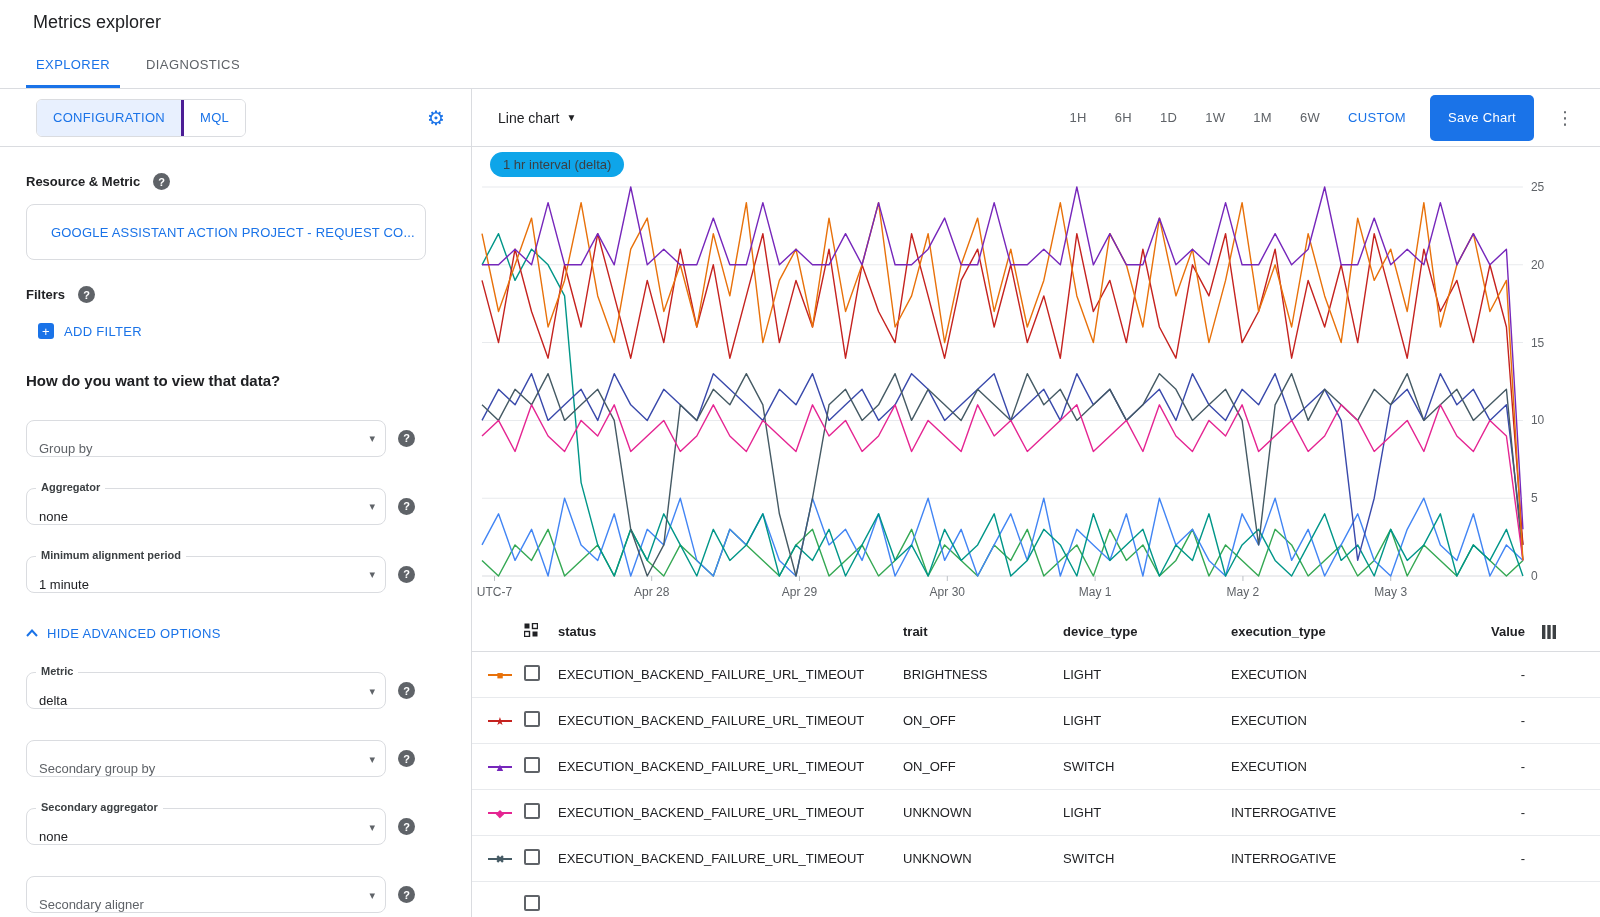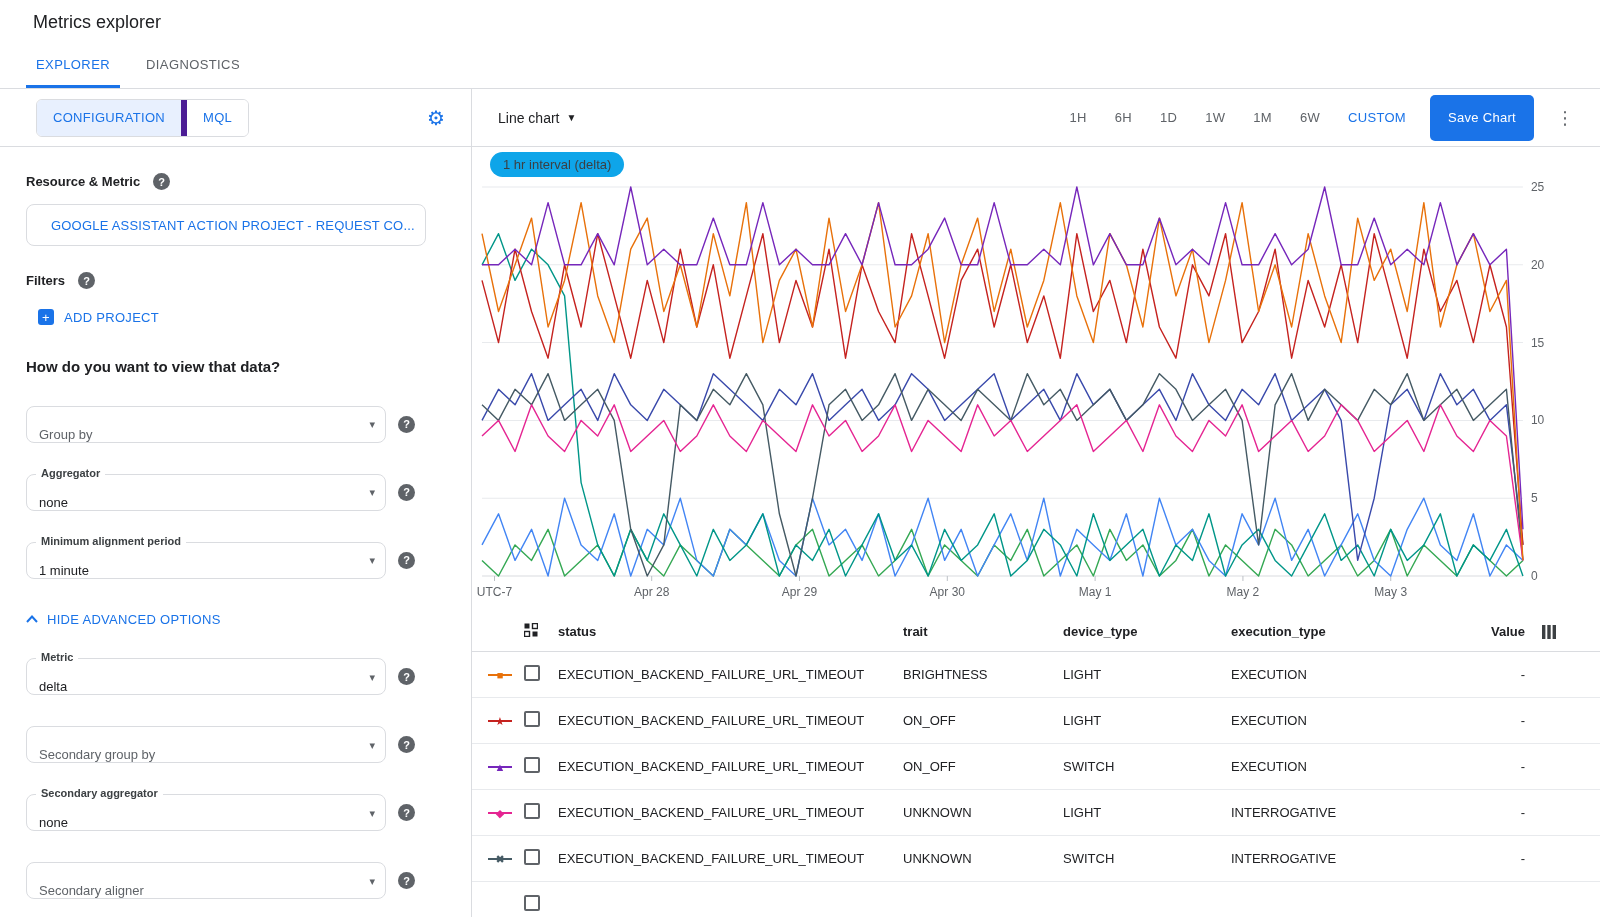--- a/index.html
+++ b/index.html
@@ -17,29 +17,29 @@
 
   .main { display:flex; height:828px; }
 
   
   .left-panel { width:472px; border-right:1px solid #dadce0; display:flex; flex-direction:column; }
   .left-toolbar { height:58px; border-bottom:1px solid #dadce0; display:flex; align-items:center;
                   justify-content:space-between; padding:0 26px 0 36px; flex:0 0 auto; }
   .segmented { display:flex; border:1px solid #dadce0; border-radius:6px; overflow:hidden; }
   .seg-btn { height:36px; padding:0 16px; display:flex; align-items:center; font-size:13px; letter-spacing:.3px;
              font-weight:500; color:#1a73e8; background:#fff; cursor:pointer; }
-  .seg-btn.active { background:#e8f0fe; border-right:6px solid #4c1d95; }
+  .seg-btn.active { background:#e8f0fe; border-right:3px solid #4c1d95; }
   .gear { font-size:20px; color:#1a73e8; cursor:pointer; line-height:1; }
 
   .left-body { padding:0 24px 0 26px; overflow:hidden; }
   .section-label { display:flex; align-items:center; gap:13px; font-size:13px; font-weight:700; margin-top:26px; }
   .help { width:17px; height:17px; border-radius:50%; background:#5f6368; color:#fff; font-size:11px; font-weight:700;
           display:inline-flex; align-items:center; justify-content:center; flex:0 0 auto; cursor:pointer; }
 
-  .metric-btn { margin-top:14px; height:42px; border:1px solid #dadce0; border-radius:8px; background:#fff;
+  .metric-btn { margin-top:14px; height:56px; border:1px solid #dadce0; border-radius:8px; background:#fff;
                 display:inline-flex; align-items:center; gap:10px; padding:0 14px; max-width:400px;
                 color:#1a73e8; font-size:13px; font-weight:500; letter-spacing:.2px; cursor:pointer; white-space:nowrap; }
 
   .add-filter { margin-top:20px; display:inline-flex; align-items:center; gap:10px; color:#1a73e8;
                 font-size:13px; font-weight:500; letter-spacing:.3px; cursor:pointer; margin-left:12px; }
   .plus-icon { width:16px; height:16px; border-radius:3px; background:#1a73e8; color:#fff; font-size:13px;
                display:inline-flex; align-items:center; justify-content:center; line-height:1; }
 
   .view-question { font-size:15px; font-weight:700; margin-top:32px; }
 
@@ -130,21 +130,21 @@
         <span>GOOGLE ASSISTANT ACTION PROJECT - REQUEST CO...</span>
       </button>
 
       <div class="section-label">
         <span>Filters</span>
         <span class="help">?</span>
       </div>
 
       <div class="add-filter">
         <span class="plus-icon">+</span>
-        <span>ADD PROJECT</span>
+        <span>ADD FILTER</span>
       </div>
 
       <div class="view-question">How do you want to view that data?</div>
 
       <div class="field-row">
         <div class="select">
           <span class="select-text placeholder">Group by</span>
           <span class="caret">▾</span>
         </div>
         <span class="help">?</span>

